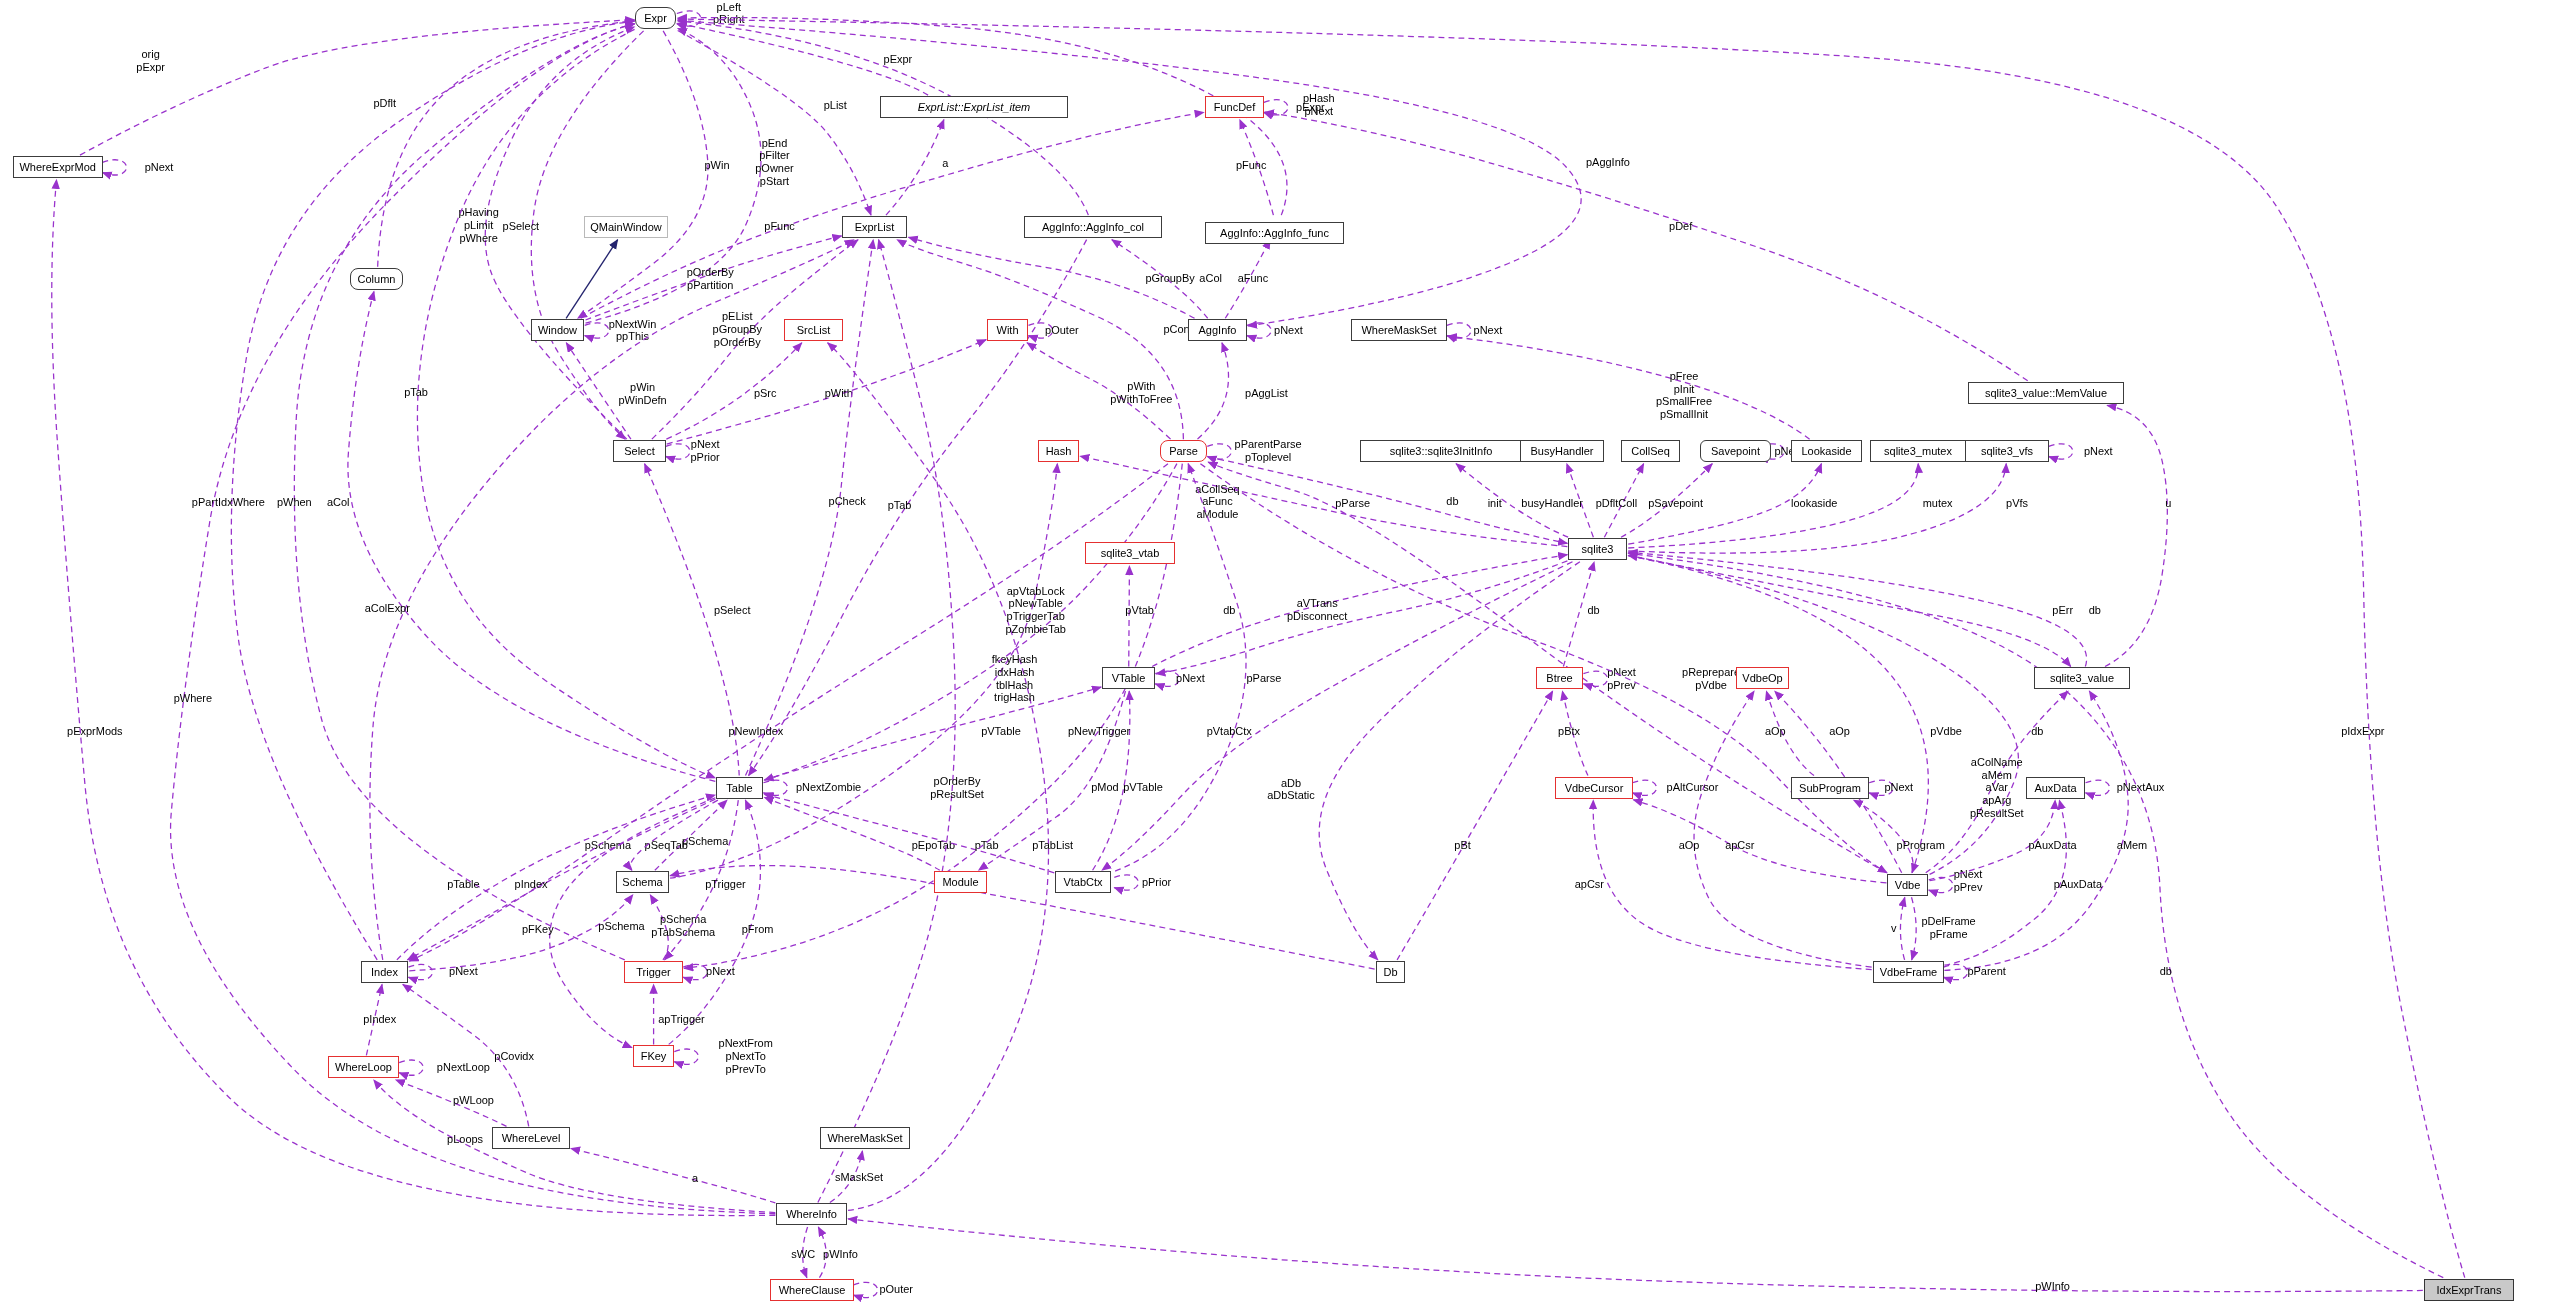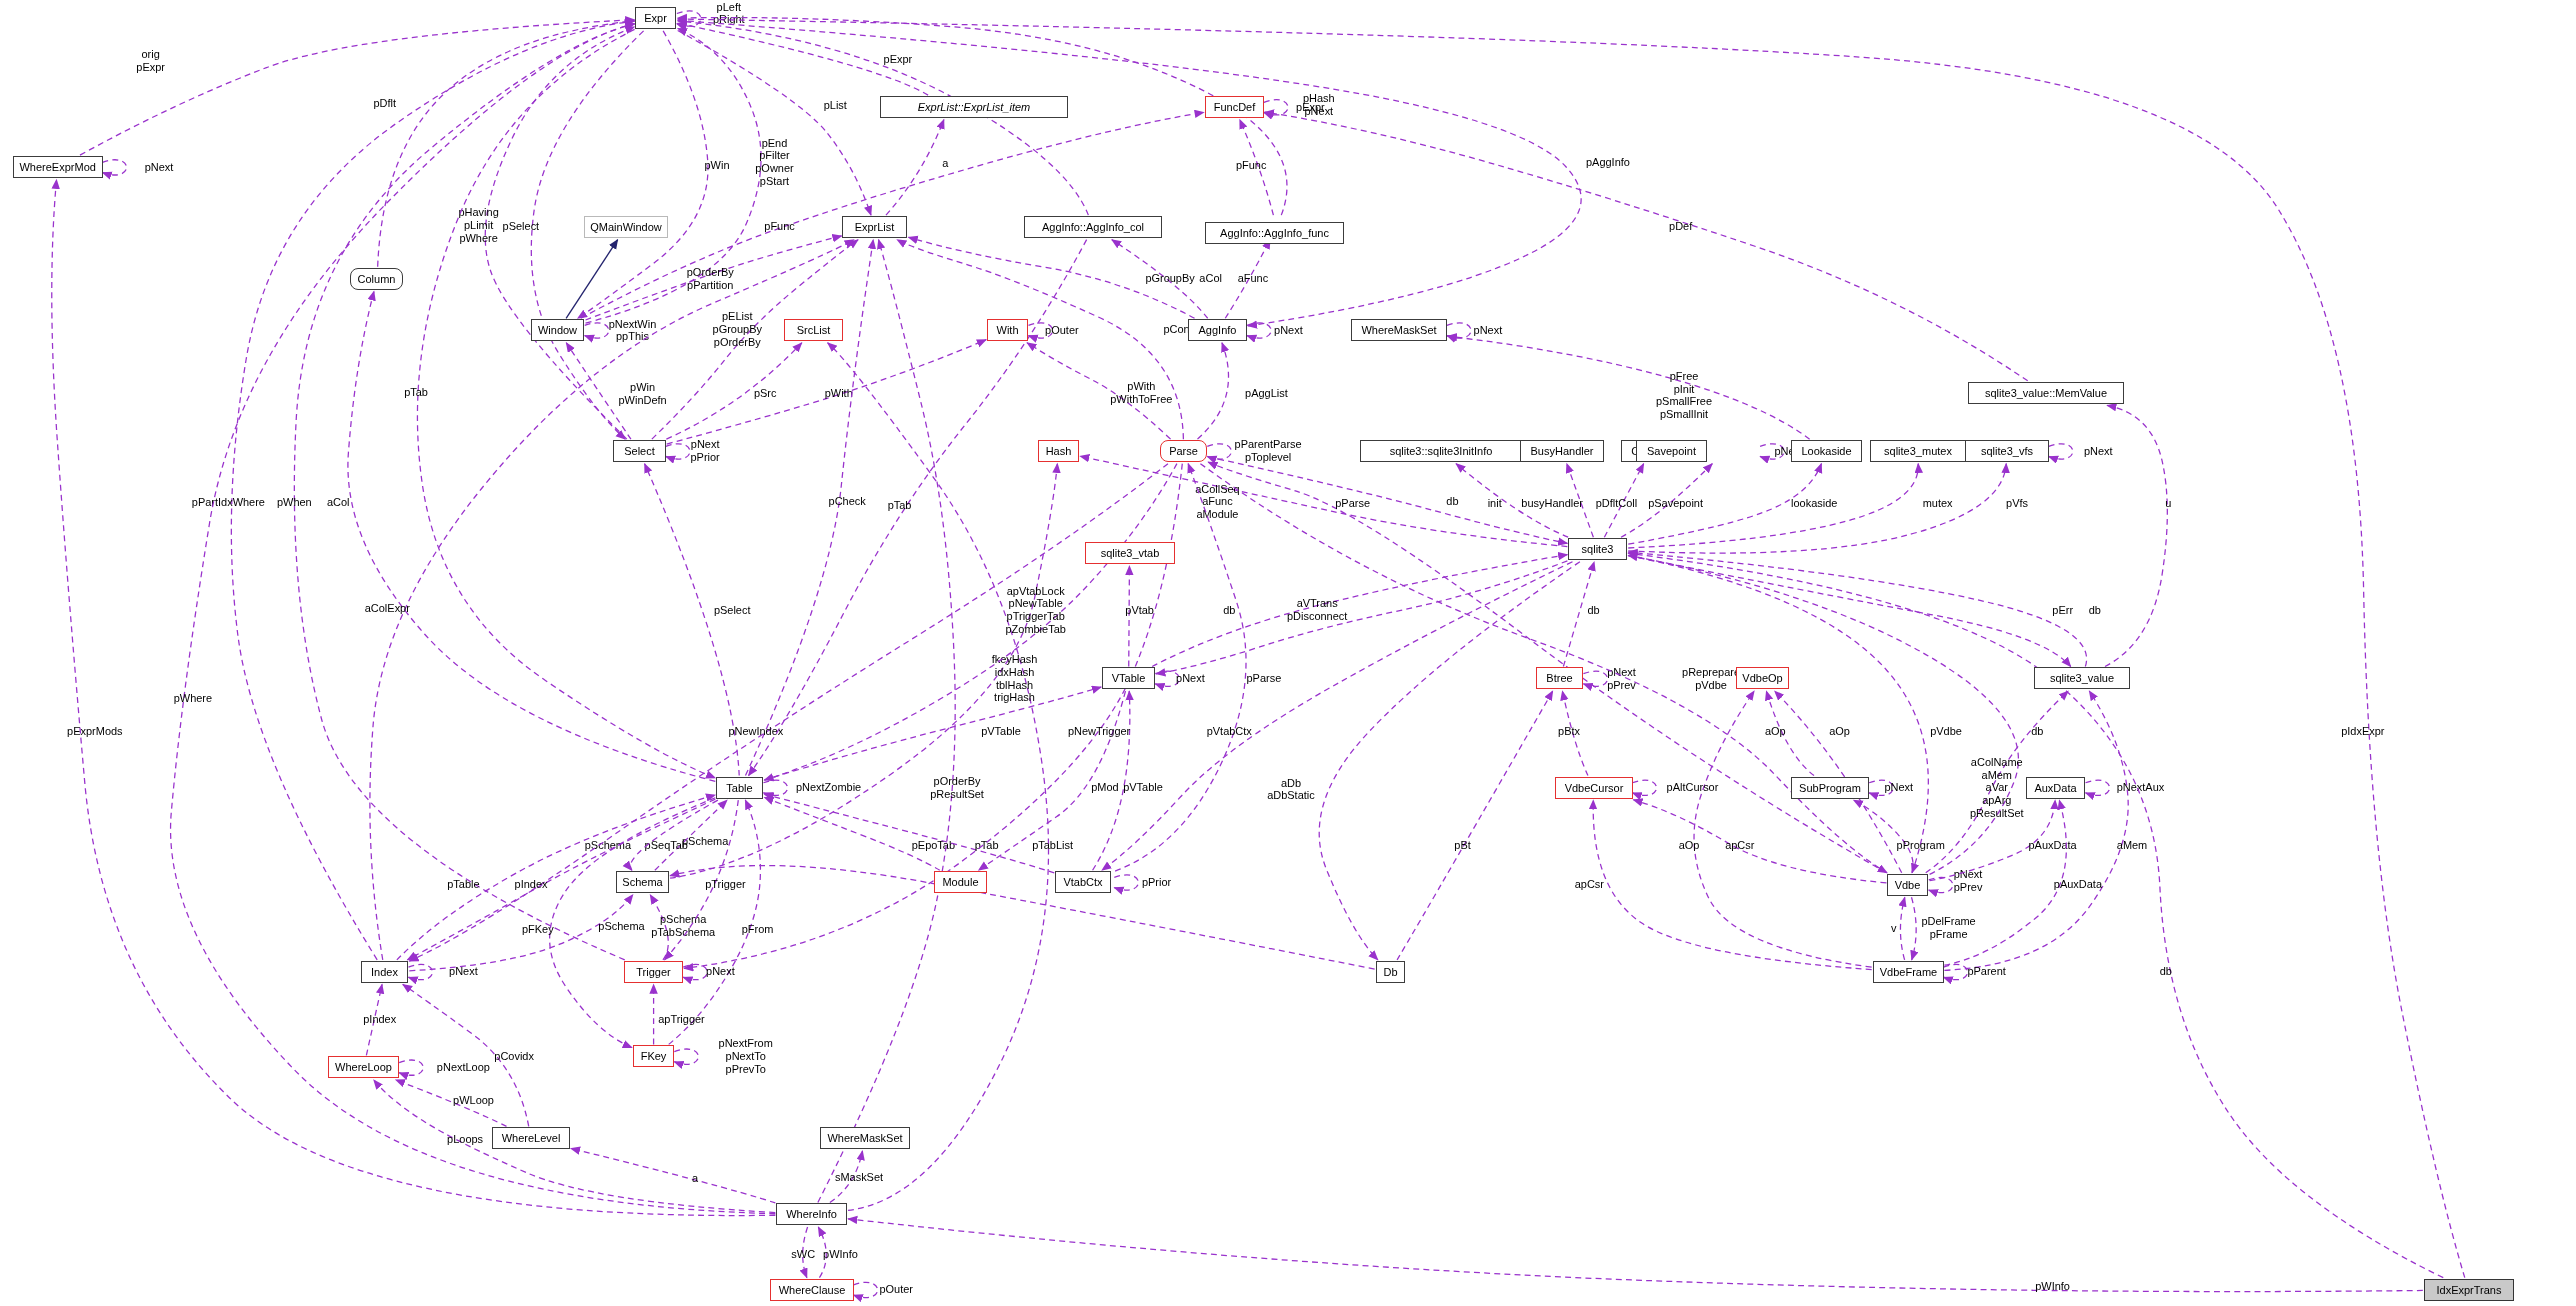--- a/index.html
+++ b/index.html
@@ -286,41 +286,41 @@
       <text class="edge-label" text-anchor="middle"><tspan x="1060" y="1530">pOuter</tspan></text>
       <path d="M 967.3417721518987,1422.5 Q 1080,1200 1108,1065 Q 1136,930 1128,765 Q 1120,600 1089,475 Q 1058,350 1039.1172839506173,283.5 " fill="none" stroke="#9932CC" stroke-width="1.5" stroke-dasharray="7,5" marker-end="url(#arrow-use)"></path>
       <text class="edge-label" text-anchor="middle"><tspan x="1132" y="928.5">pOrderBy</tspan><tspan x="1132" y="943.5">pResultSet</tspan></text>
       <path d="M 2866,1526.6254826254826 Q 2402,1532 1951,1515 Q 1500,1498 1003,1441.8574074074074 " fill="none" stroke="#9932CC" stroke-width="1.5" stroke-dasharray="7,5" marker-end="url(#arrow-use)"></path>
       <text class="edge-label" text-anchor="middle"><tspan x="2428" y="1526">pWInfo</tspan></text>
       <path d="M 2890.1792452830186,1511.5 Q 2702,1420 2632,1310 Q 2562,1200 2555,1050 Q 2548,900 2425,801 Q 2302,702 1926,654.5436893203884 " fill="none" stroke="#9932CC" stroke-width="1.5" stroke-dasharray="7,5" marker-end="url(#arrow-use)"></path>
       <text class="edge-label" text-anchor="middle"><tspan x="2562" y="1154">db</tspan></text>
       <path d="M 2915.626984126984,1511.5 Q 2882,1400 2842,1200 Q 2802,1000 2796,700 Q 2790,400 2695,247.5 Q 2600,95 2200,67.5 Q 1800,40 801.5,22.4482421875 " fill="none" stroke="#9932CC" stroke-width="1.5" stroke-dasharray="7,5" marker-end="url(#arrow-use)"></path>
       <text class="edge-label" text-anchor="middle"><tspan x="2795" y="870">pIdxExpr</tspan></text>
     </svg>
-<div class="node" style="left: 635px; top: 7.2px; width: 41px;">Expr</div>
+<div class="node" style="left: 635px; top: 7.2px; width: 41px; border-radius: 9px;">Expr</div>
     <div class="node" style="left: 12.7px; top: 156px; width: 90px;">WhereExprMod</div>
     <div class="node" style="left: 880px; top: 96px; width: 188px; font-style: italic;">ExprList::ExprList_item</div>
     <div class="node red" style="left: 1205px; top: 96px; width: 59px;">FuncDef</div>
     <div class="node gray" style="left: 584px; top: 216px; width: 84px;">QMainWindow</div>
     <div class="node" style="left: 842px; top: 216px; width: 65px;">ExprList</div>
     <div class="node" style="left: 350px; top: 268px; width: 53px; border-radius: 8px;">Column</div>
     <div class="node" style="left: 531px; top: 319px; width: 53px;">Window</div>
     <div class="node red" style="left: 784px; top: 319px; width: 59px;">SrcList</div>
     <div class="node red" style="left: 987px; top: 319px; width: 41px;">With</div>
     <div class="node" style="left: 1024px; top: 216px; width: 138px;">AggInfo::AggInfo_col</div>
     <div class="node" style="left: 1205px; top: 216px; width: 139px; margin-top: 6px;">AggInfo::AggInfo_func</div>
     <div class="node" style="left: 1188px; top: 319px; width: 59px;">AggInfo</div>
     <div class="node" style="left: 1351px; top: 319px; width: 96px;">WhereMaskSet</div>
     <div class="node" style="left: 613px; top: 440px; width: 53px;">Select</div>
     <div class="node red" style="left: 1038px; top: 440px; width: 41px;">Hash</div>
     <div class="node red" style="left: 1160px; top: 440px; width: 47px; border-radius: 8px;">Parse</div>
     <div class="node" style="left: 1360px; top: 440px; width: 162px;">sqlite3::sqlite3InitInfo</div>
     <div class="node" style="left: 1520px; top: 440px; width: 84px;">BusyHandler</div>
     <div class="node" style="left: 1621px; top: 440px; width: 59px;">CollSeq</div>
-    <div class="node" style="left: 1636px; top: 440px; width: 71px;">Savepoint</div>
+    <div class="node" style="left: 1700px; top: 440px; width: 71px; border-radius: 6px;">Savepoint</div>
     <div class="node" style="left: 1791px; top: 440px; width: 71px;">Lookaside</div>
     <div class="node" style="left: 1870px; top: 440px; width: 96px;">sqlite3_mutex</div>
     <div class="node" style="left: 1965px; top: 440px; width: 84px;">sqlite3_vfs</div>
     <div class="node" style="left: 1968px; top: 382px; width: 156px;">sqlite3_value::MemValue</div>
     <div class="node" style="left: 1568px; top: 538px; width: 59px;">sqlite3</div>
     <div class="node red" style="left: 1085px; top: 542px; width: 90px;">sqlite3_vtab</div>
     <div class="node" style="left: 1102px; top: 667px; width: 53px;">VTable</div>
     <div class="node red" style="left: 1536px; top: 667px; width: 47px;">Btree</div>
     <div class="node red" style="left: 1736px; top: 667px; width: 53px;">VdbeOp</div>
     <div class="node" style="left: 2034px; top: 667px; width: 96px;">sqlite3_value</div>

